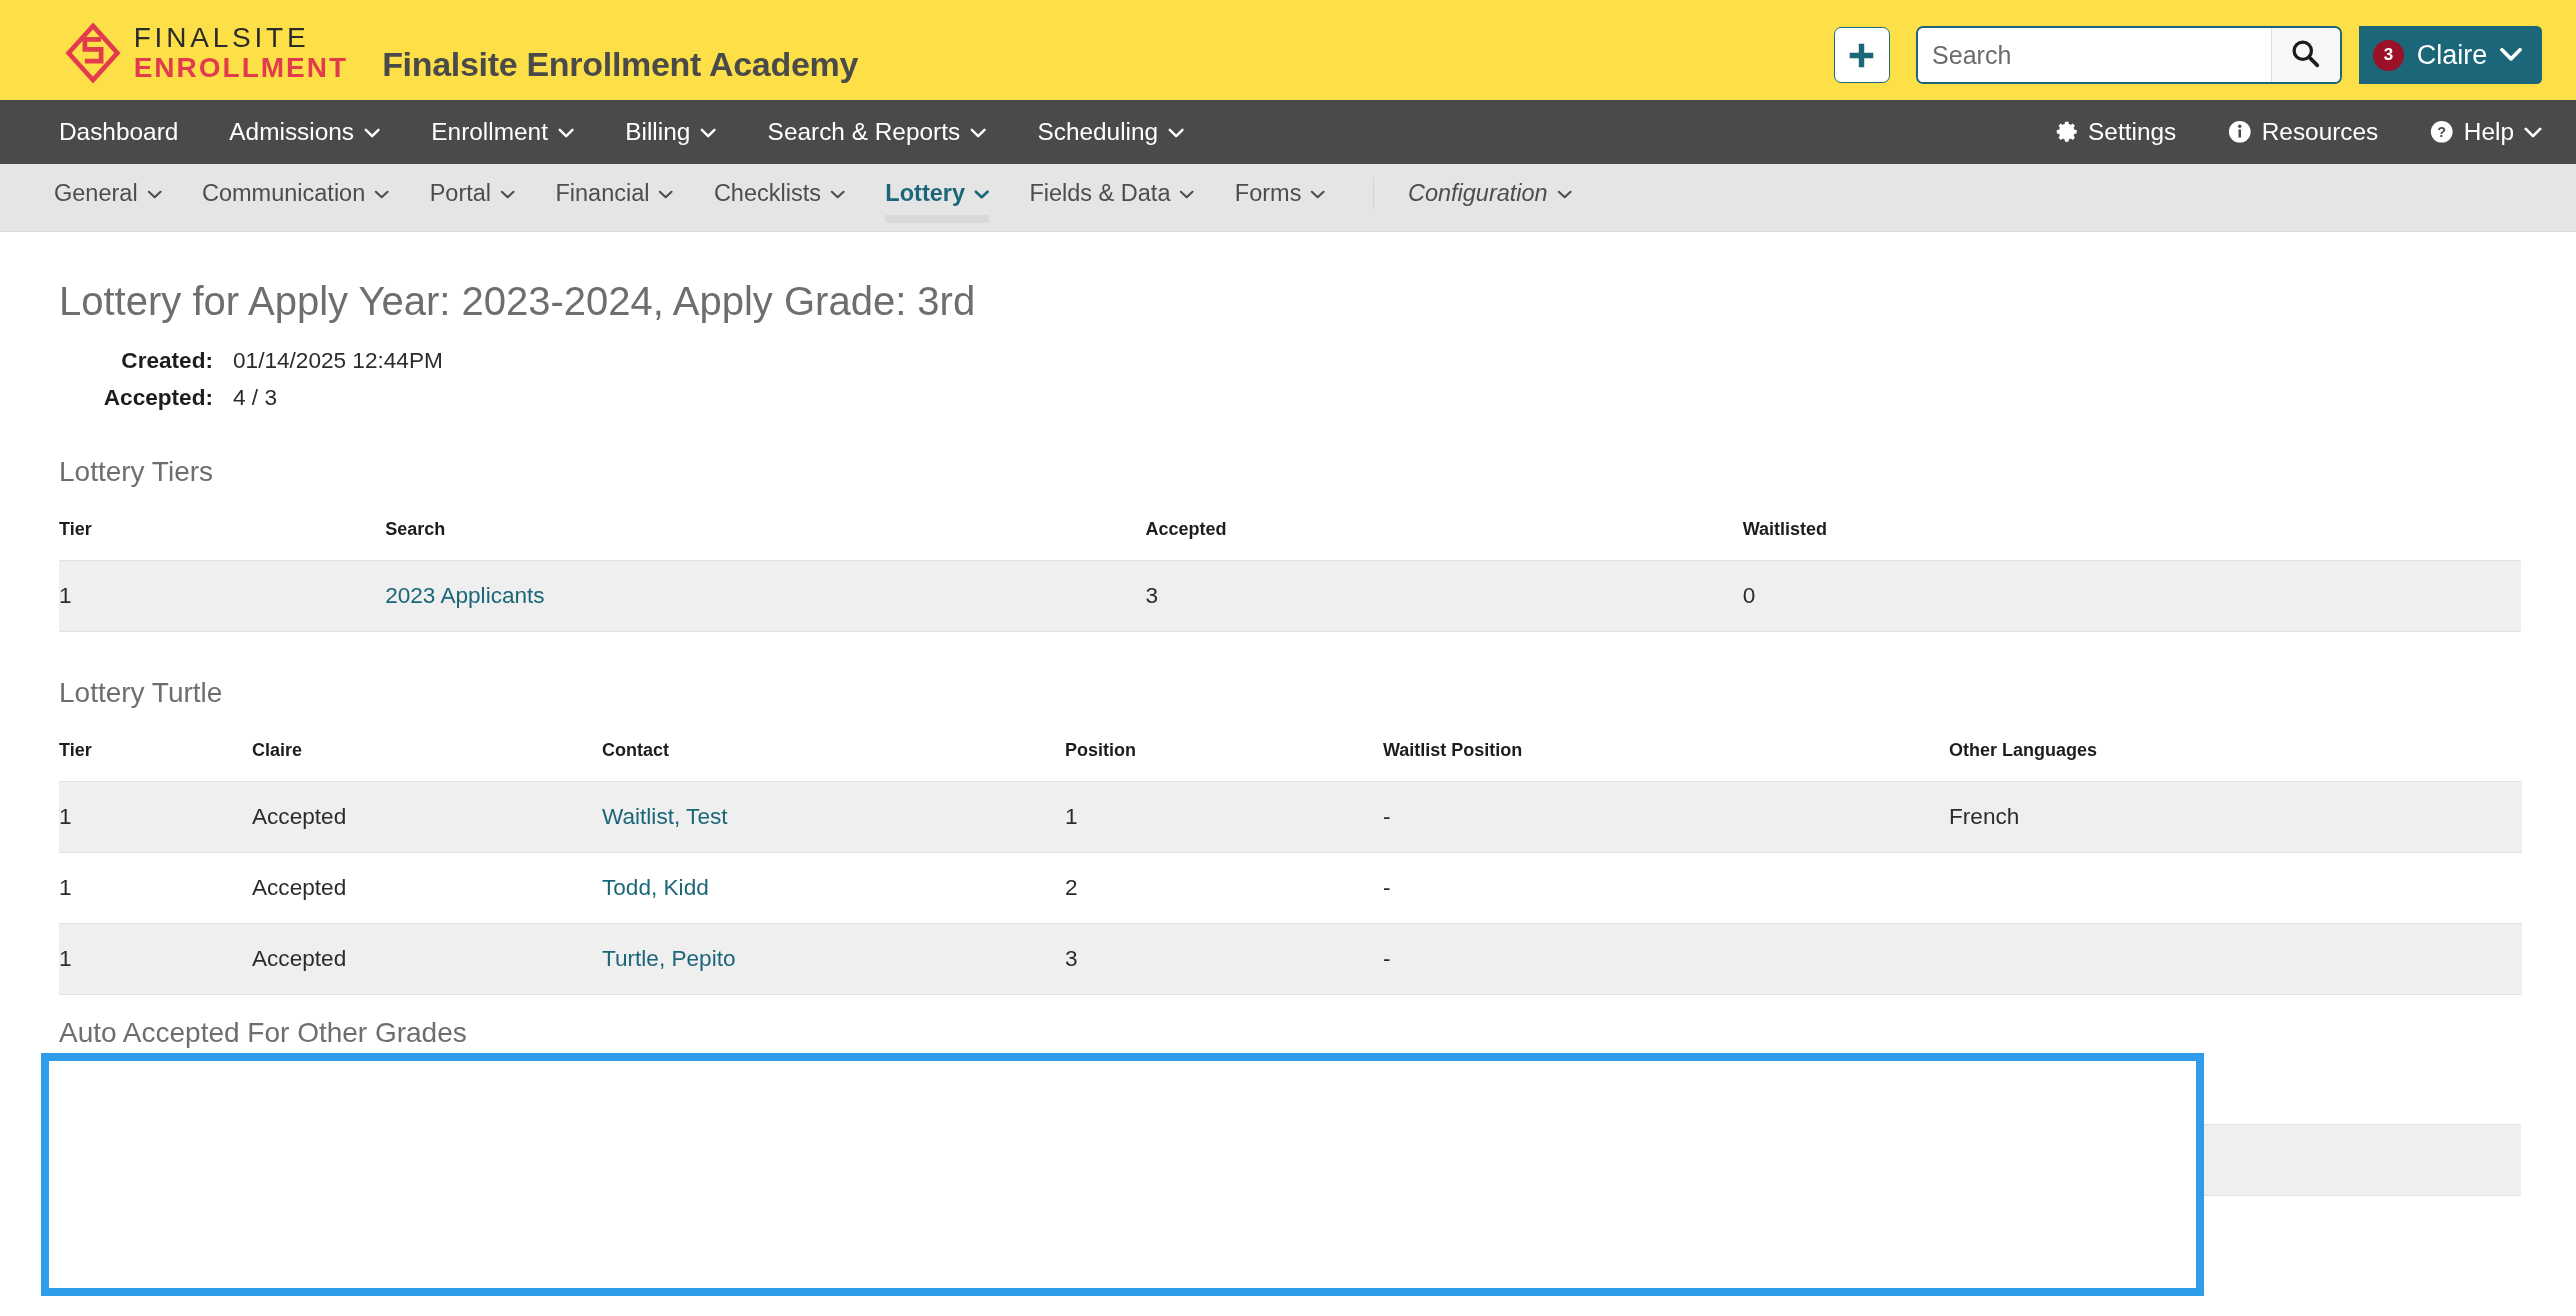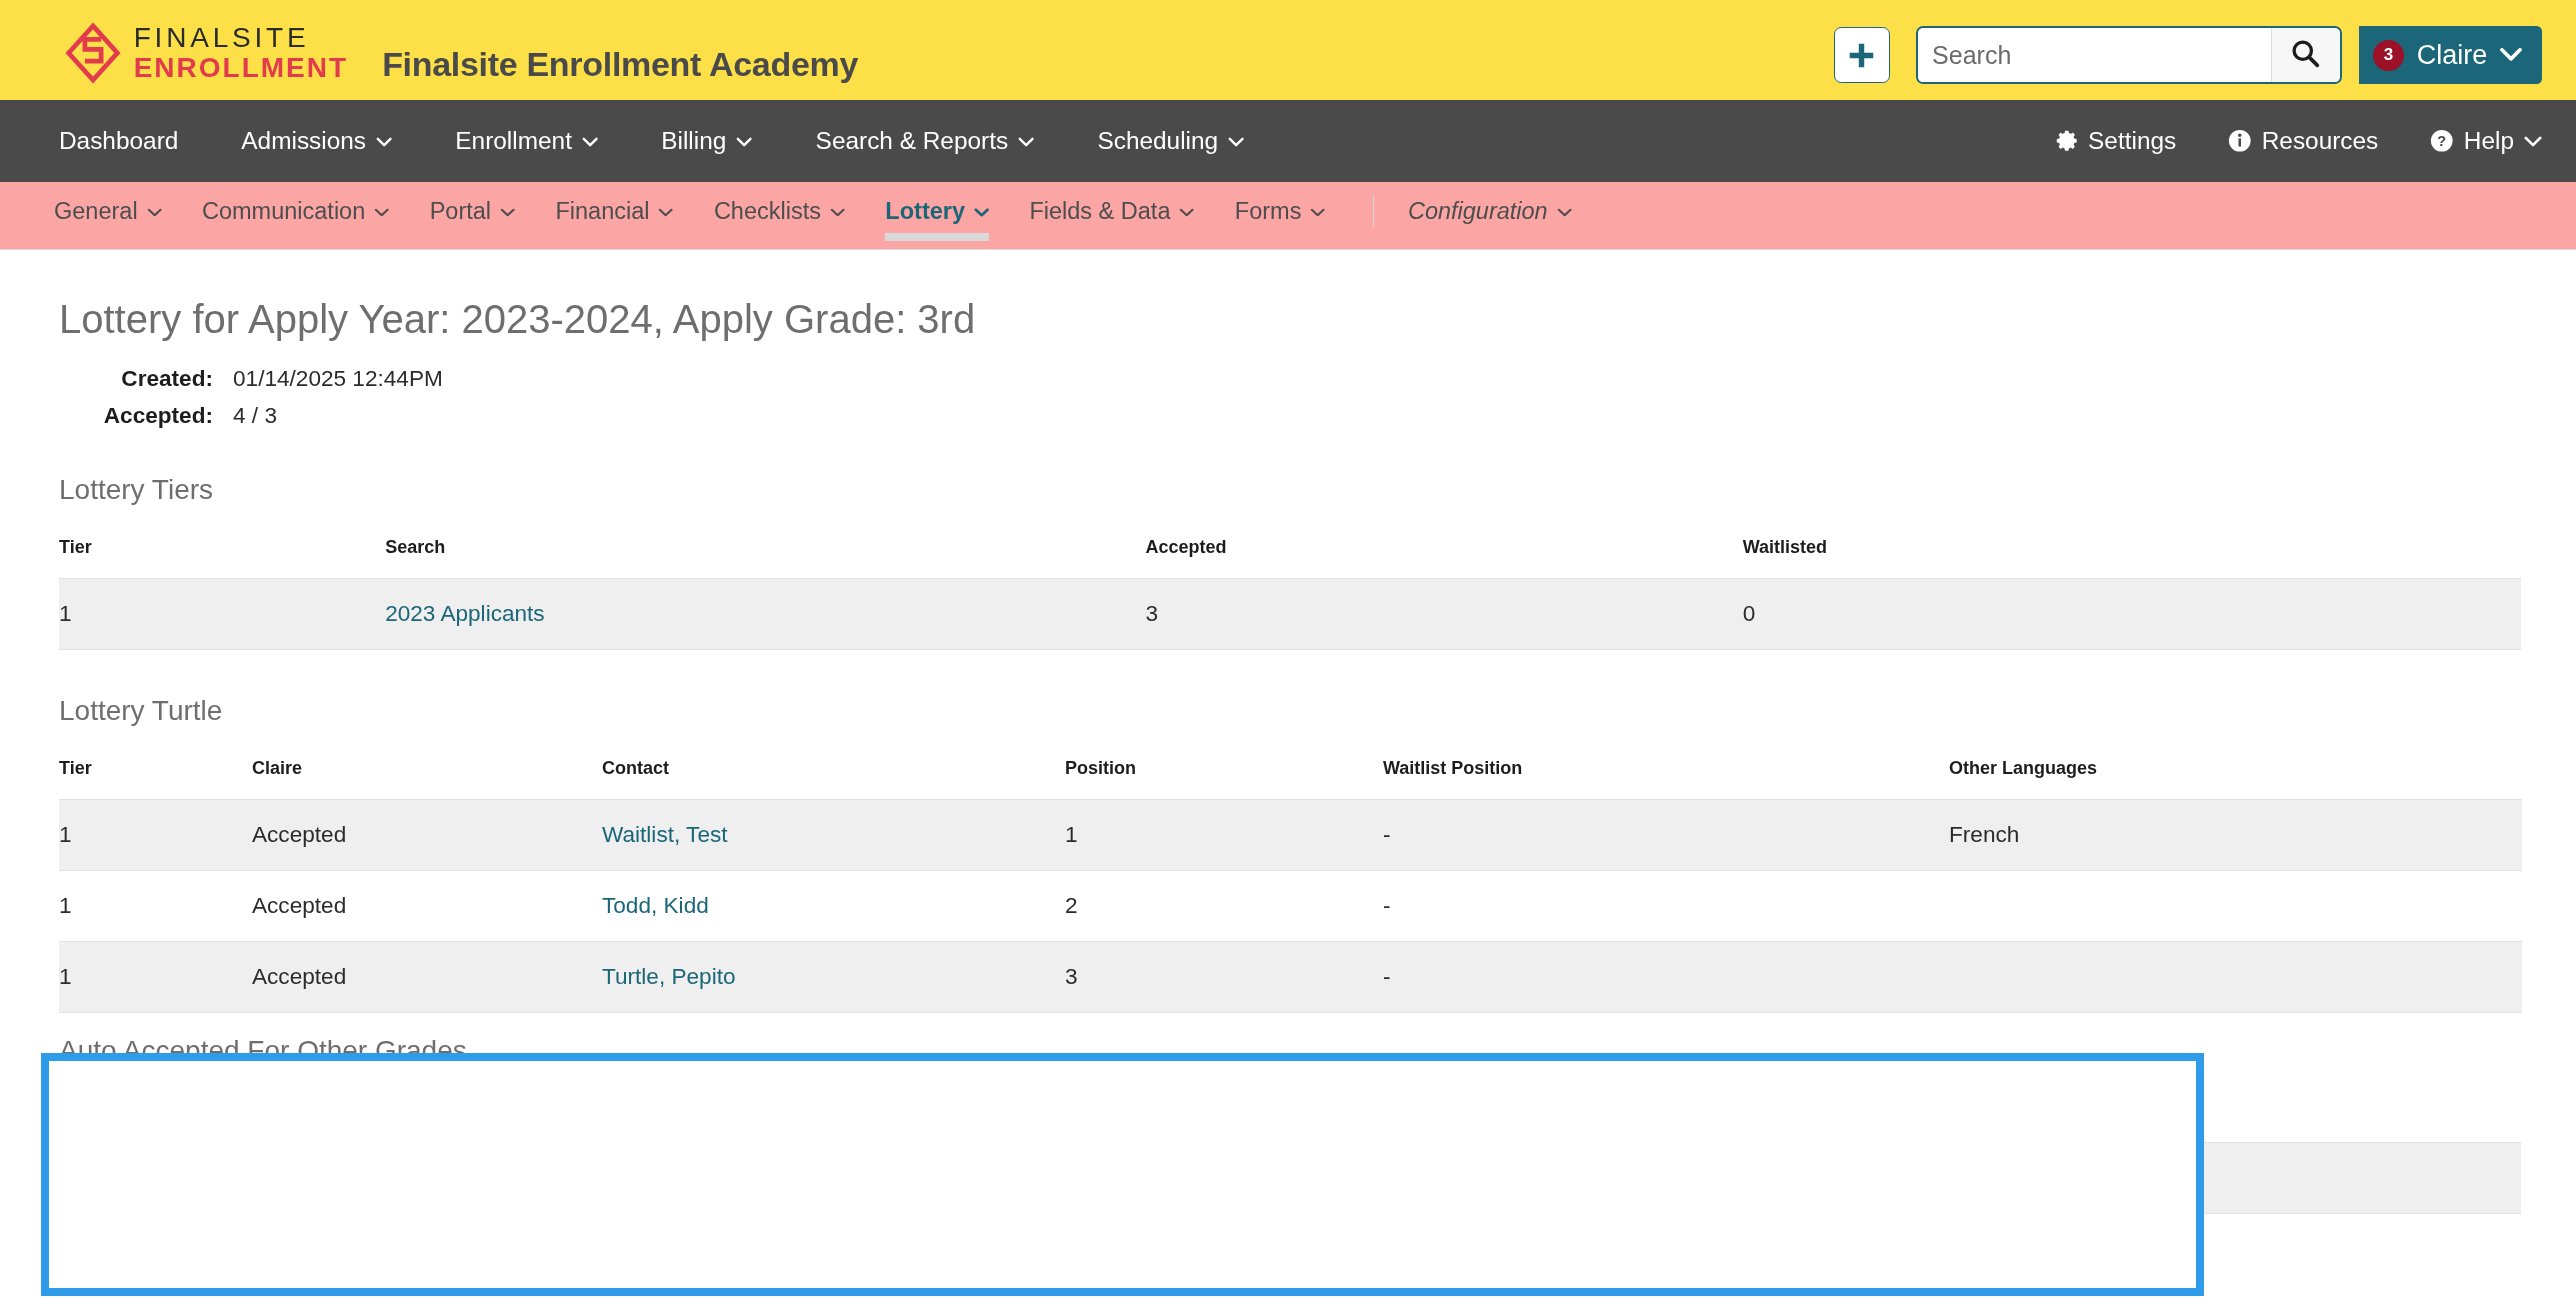--- a/index.html
+++ b/index.html
@@ -98,45 +98,44 @@
     width: 31px; height: 31px;
     display: flex; align-items: center; justify-content: center;
     font-size: 17px; font-weight: 600;
   }
   .user-name { color: #fff; font-size: 27px; }
   .caret-w { color:#fff; font-size: 20px; line-height:1; }
 
   
   .mainnav {
     background: #4a4a4a;
-    height: 82px;
+    height: 64px;
     display: flex;
     align-items: center;
     padding: 0 34px 0 59px;
     color: #ffffff;
-    gap: 12px;
   }
   .mainnav .nav-item {
     font-size: 24.4px;
     color: #ffffff;
     margin-right: 51px;
     display: inline-flex;
     align-items: center;
     gap: 10px;
     cursor: pointer;
     white-space: nowrap;
   }
   .mainnav .nav-right { margin-left: auto; display: flex; align-items: center; }
   .mainnav .nav-right .nav-item { margin-right: 0; margin-left: 52px; }
   .caret { font-size: 17px; line-height: 1; display:inline-block; }
   .ico { display: inline-flex; align-items: center; }
 
   
   .subnav {
-    background: #fca5a5;
+    background: #e5e5e5;
     height: 68px;
     display: flex;
     align-items: stretch;
     padding: 0 34px 8px 54px;
     border-bottom: 0.9px solid #dcdcdc;
   }
   .subnav .tab {
     display: inline-flex;
     align-items: center;
     gap: 9px;

